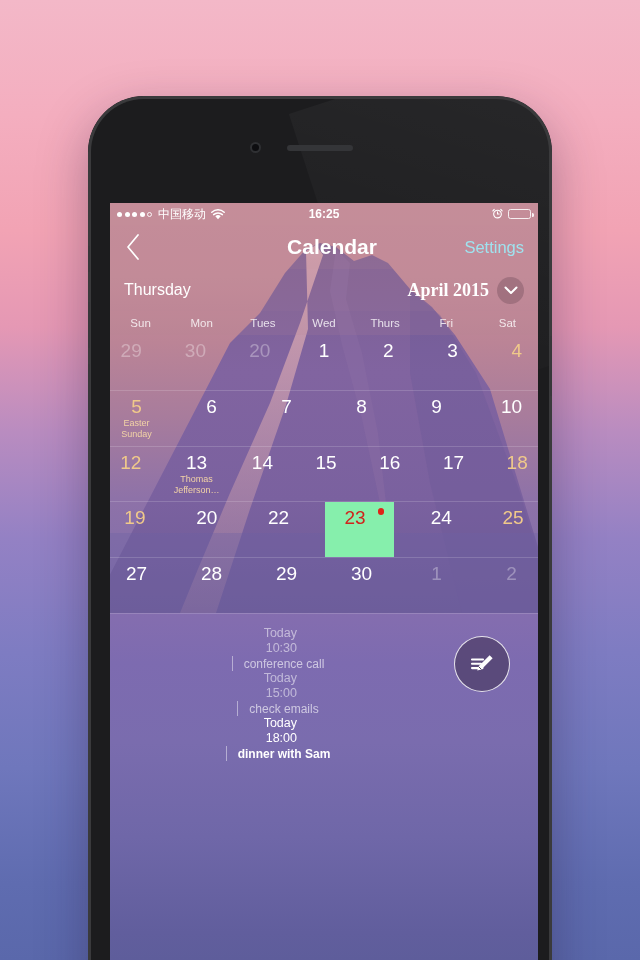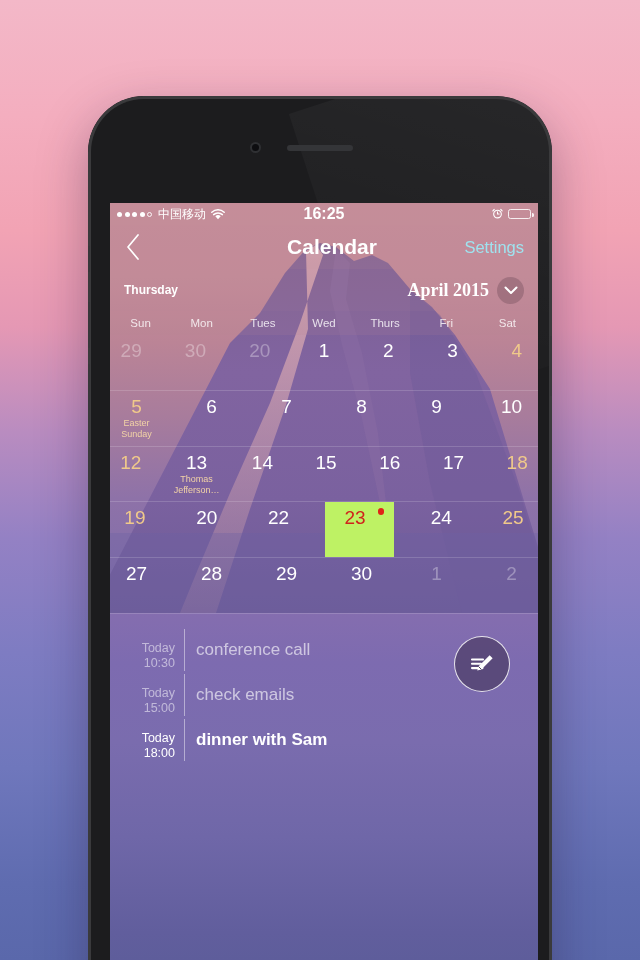--- a/index.html
+++ b/index.html
@@ -150,21 +150,21 @@
     width: 5px; height: 5px; border-radius: 50%;
     background: #ffffff;
   }
   .dot.hollow { background: transparent; border: 1px solid rgba(255,255,255,0.9); box-sizing: border-box; }
   #carrier { margin-left: 6px; font-size: 12px; letter-spacing: 0; }
   #wifi-icon { margin-left: 5px; display: flex; align-items: center; }
   #status-time {
     position: absolute;
     left: 0; right: 0;
     text-align: center;
-    font-size: 16px;
+    font-size: 12px;
     font-weight: bold;
     pointer-events: none;
   }
   #status-right {
     margin-left: auto;
     display: flex;
     align-items: center;
     gap: 5px;
   }
   #battery {
@@ -228,22 +228,22 @@
     width: 428px;
     height: 42px;
     display: flex;
     align-items: center;
     padding: 0 14px;
     box-sizing: border-box;
     background: rgba(186,134,148,0.20);
   }
   #weekday-name {
     color: #ffffff;
-    font-size: 12px;
-    font-weight: bold;
+    font-size: 16px;
+    font-weight: normal;
   }
   #month-right {
     margin-left: auto;
     display: flex;
     align-items: center;
     gap: 8px;
     font-family: Liberation Serif, serif;
   }
   #month-year {
     color: #ffffff;
@@ -312,21 +312,21 @@
   .cal-cell.muted.weekend .cal-daynum { color: rgba(255,255,255,0.32); }
   .cal-event-label {
     font-size: 9px;
     line-height: 11px;
     color: #f2d3a6;
     text-align: center;
     max-width: 54px;
     margin-top: 0px;
   }
   .cal-cell.selected {
-    background: #bef264;
+    background: #86efac;
     align-items: flex-start;
     padding-left: 19px;
   }
   .cal-cell.selected .cal-daynum { color: #d0231c; font-weight: normal; }
   .cal-dot {
     position: absolute;
     right: 10px;
     top: 6px;
     width: 6.5px;
     height: 6.5px;
@@ -343,34 +343,35 @@
     border-top: 1px solid rgba(255,255,255,0.16);
   }
   #events-list {
     position: absolute;
     left: 18px;
     top: 12px;
     width: 300px;
   }
   .event-row {
     display: flex;
-    align-items: flex-end;
+    align-items: center;
     height: 45px;
+    flex-direction: column;
   }
   .event-time {
     width: 56px;
     text-align: right;
     padding-right: 9px;
     box-sizing: border-box;
   }
   .event-time .t-day { font-size: 12.5px; line-height: 15px; display: block; }
   .event-time .t-hour { font-size: 12.5px; line-height: 15px; display: block; }
   .event-title {
     padding-left: 11px;
-    font-size: 17px;
+    font-size: 12px;
     border-left: 1px solid rgba(255,255,255,0.45);
     height: 42px;
     display: flex;
     align-items: center;
     box-sizing: border-box;
   }
   .event-row.past .event-time { color: rgba(255,255,255,0.52); }
   .event-row.past .event-title { color: rgba(255,255,255,0.62); }
   .event-row.current .event-time { color: #ffffff; }
   .event-row.current .event-title { color: #ffffff; font-weight: bold; }

